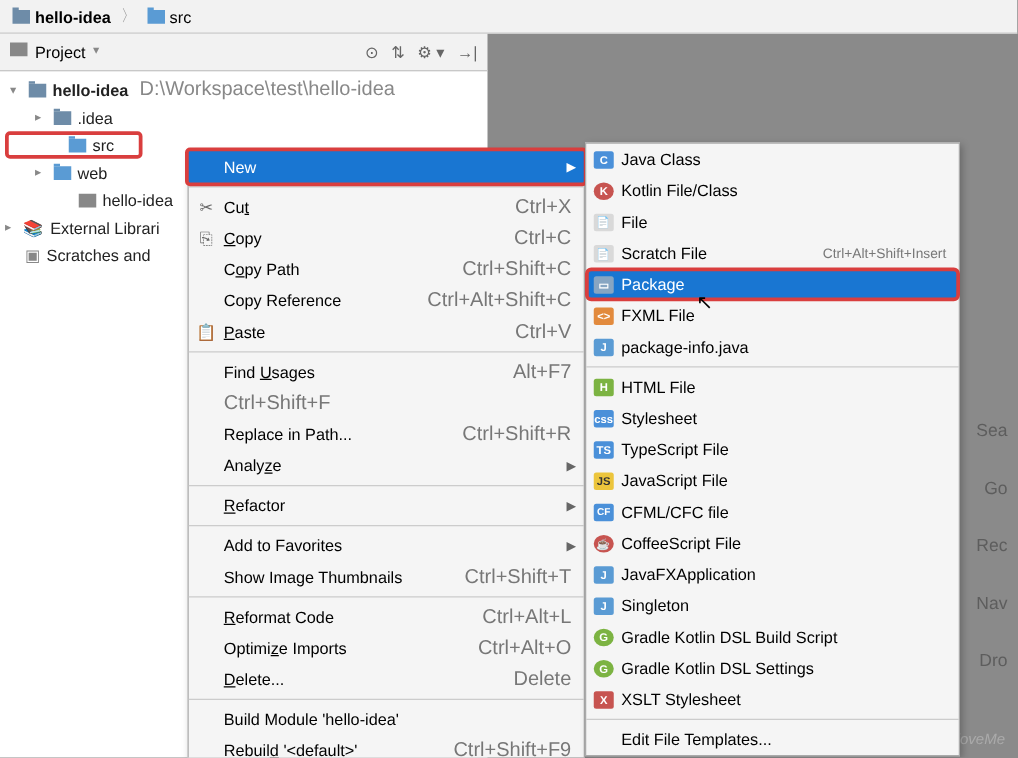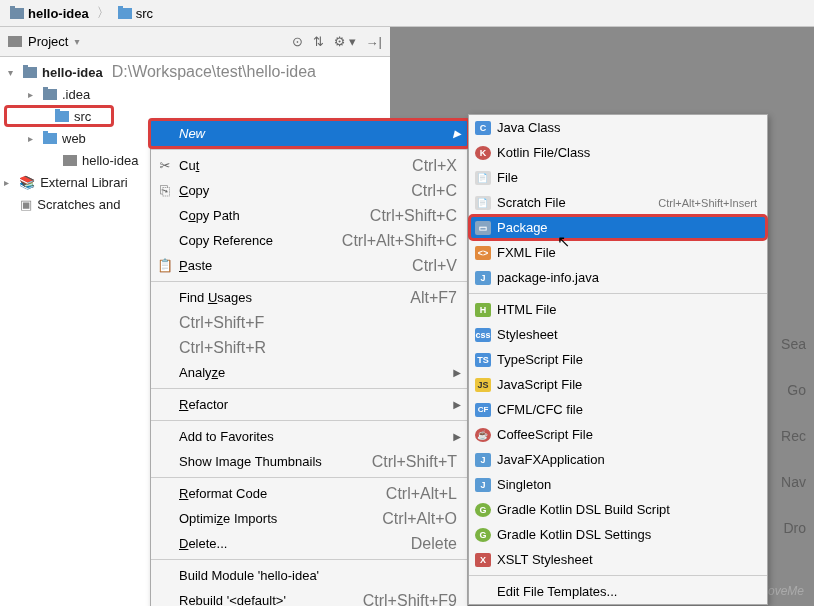--- a/index.html
+++ b/index.html
@@ -7,21 +7,21 @@
     
     .breadcrumbs { background: #f2f2f2; height: 27px; display: flex; align-items: center; border-bottom: 1px solid #c8c8c8; padding: 0 4px; }
     .crumb { display: flex; align-items: center; gap: 4px; padding: 2px 6px; }
     .crumb-sep { color: #999; margin: 0 2px; }
     .folder-icon-blue { width: 14px; height: 11px; background: #5a9bd4; position: relative; }
     .folder-icon-blue::before { content: ''; position: absolute; top: -2px; left: 0; width: 5px; height: 2px; background: #5a9bd4; }
     .folder-icon-dark { width: 14px; height: 11px; background: #6e8ca8; position: relative; }
     .folder-icon-dark::before { content: ''; position: absolute; top: -2px; left: 0; width: 5px; height: 2px; background: #6e8ca8; }
     
     .toolbar { background: #f2f2f2; height: 30px; display: flex; align-items: center; padding: 0 8px; border-bottom: 1px solid #c8c8c8; justify-content: space-between; width: 390px; }
-    .toolbar-left { display: flex; align-items: center; gap: 6px; }
+    .toolbar-left { display: flex; align-items: flex-start; gap: 6px; }
     .toolbar-right { display: flex; align-items: center; gap: 10px; color: #666; }
     .proj-icon { width: 14px; height: 11px; background: #888; position: relative; display: inline-block; }
     
     .project-tree { background: #fff; width: 390px; height: 550px; padding: 4px 0; }
     .tree-row { display: flex; align-items: center; height: 22px; padding: 0 4px; gap: 5px; }
     .tree-row.highlight-red { border: 3px solid #d93e3e; border-radius: 4px; }
     .indent-0 { padding-left: 8px; }
     .indent-1 { padding-left: 28px; }
     .indent-2 { padding-left: 48px; }
     .indent-1b { padding-left: 20px; }
@@ -30,21 +30,21 @@
     .spacer { width: 10px; display: inline-block; }
     .node-name { color: #222; }
     .node-name b { font-weight: bold; }
     .node-path { color: #888; font-size: 16px; margin-left: 4px; }
     .lib-icon { color: #e39140; }
     .scratch-icon { color: #888; }
     
     .context-menu { position: absolute; background: #f5f5f5; border: 1px solid #aaa; box-shadow: 2px 2px 6px rgba(0,0,0,0.25); top: 120px; left: 150px; width: 318px; z-index: 10; }
     .menu-row { display: flex; align-items: center; height: 25px; padding: 0 10px 0 28px; position: relative; cursor: default; }
     .menu-row.selected { background: #1976d2; color: #fff; }
-    .menu-row.highlight-red2 { border: 3px solid #d93e3e; border-radius: 4px; margin: -3px; height: 31px; z-index: 2; font-style: italic; }
+    .menu-row.highlight-red2 { border: 3px solid #d93e3e; border-radius: 4px; margin: -3px; height: 31px; z-index: 2; }
     .menu-icon { position: absolute; left: 6px; width: 16px; text-align: center; color: #666; }
     .menu-label { flex: 1; }
     .menu-shortcut { color: #777; font-size: 16px; }
     .submenu-arrow { position: absolute; right: 6px; color: #666; font-size: 10px; }
     .menu-row.selected .submenu-arrow { color: #fff; }
     .menu-sep { height: 1px; background: #ccc; margin: 3px 0; }
     .underline { text-decoration: underline; }
     
     .submenu { position: absolute; background: #f5f5f5; border: 1px solid #aaa; box-shadow: 2px 2px 6px rgba(0,0,0,0.25); top: 114px; left: 468px; width: 300px; z-index: 20; }
     .sub-row { display: flex; align-items: center; height: 25px; padding: 0 10px 0 28px; position: relative; cursor: default; }
@@ -169,20 +169,21 @@
   </div>
   <div class="menu-sep"></div>
   <div class="menu-row">
     <span class="menu-label">Find <span class="underline">U</span>sages</span>
     <span class="menu-shortcut">Alt+F7</span>
   </div>
   <div class="menu-row">
     <span class="menu-shortcut">Ctrl+Shift+F</span>
   </div>
   <div class="menu-row">
+    <span class="menu-label">Replace in Path...</span>
     <span class="menu-shortcut">Ctrl+Shift+R</span>
   </div>
   <div class="menu-row">
     <span class="menu-label">Analy<span class="underline">z</span>e</span>
     <span class="submenu-arrow">▶</span>
   </div>
   <div class="menu-sep"></div>
   <div class="menu-row">
     <span class="menu-label"><span class="underline">R</span>efactor</span>
     <span class="submenu-arrow">▶</span>

